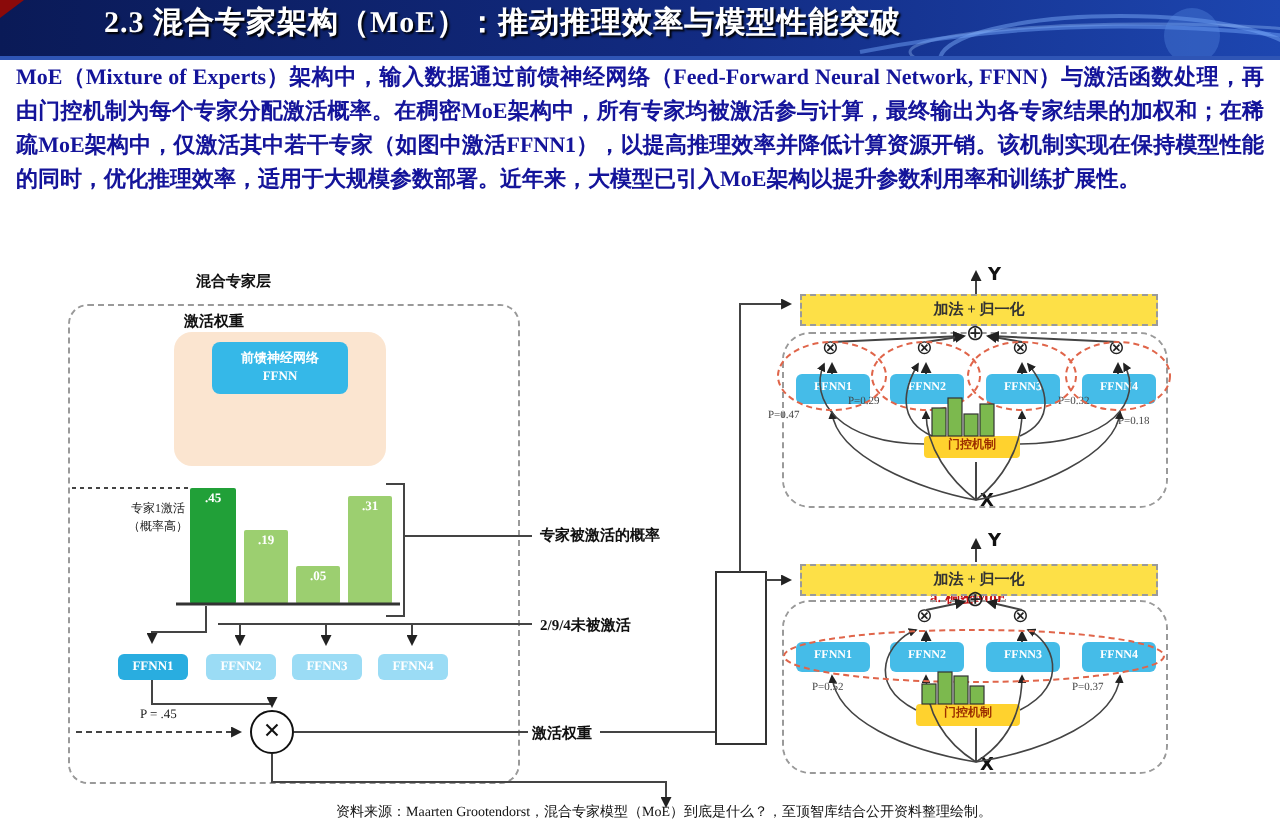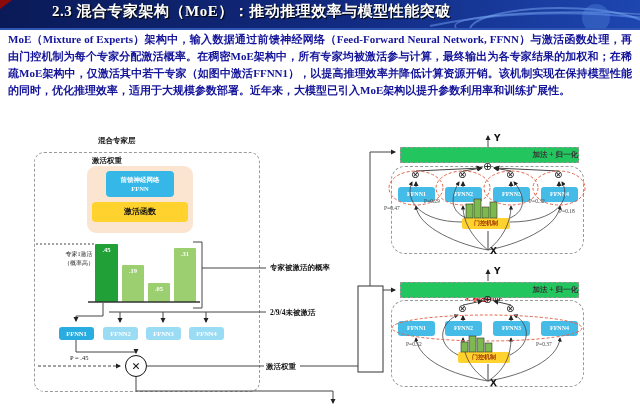--- a/index.html
+++ b/index.html
@@ -37,22 +37,22 @@
   .bar-light{background:#9ccf70;}
   .expert{position:absolute;height:13px;border-radius:3px;color:#fff;font-size:6.5px;
        font-weight:bold;text-align:center;line-height:13px;}
   .exp-dark{background:#29ade0;}
   .exp-light{background:#9bdcf5;}
   .exp-mid{background:#45bce8;height:15px;line-height:15px;font-size:6px;width:37px;}
   .mult-circle{position:absolute;width:22px;height:22px;border:1.7px solid #111;border-radius:50%;
        text-align:center;line-height:20px;font-size:15px;font-weight:bold;color:#111;
        box-sizing:border-box;background:#fff;}
   .op{position:absolute;font-size:10px;line-height:10px;color:#222;font-family:"DejaVu Sans",sans-serif;}
-  .addnorm{position:absolute;border:1px dashed #9a9a9a;text-align:right;font-size:7.5px;
-       font-weight:bold;color:#333;background:#22c55e;}
+  .addnorm{position:absolute;border:1px dashed #9a9a9a;text-align:center;font-size:7.5px;
+       font-weight:bold;color:#333;background:#fde047;}
   .gate{position:absolute;background:#ffd22e;border-radius:2px;text-align:center;
        font-size:6px;font-weight:bold;color:#9c2f00;}
   .xy{position:absolute;font-size:9px;font-weight:bold;color:#111;font-family:"DejaVu Sans",sans-serif;}
   .src{position:absolute;left:168px;top:401px;font-size:7px;color:#111;white-space:nowrap;}
   svg.overlay{position:absolute;left:0;top:0;pointer-events:none;}
 </style>
 </head>
 <body>
 
 <div class="stage">
@@ -73,21 +73,20 @@
 
   <div class="abs small-b" style="left:58px;top:136px;margin-left:40px;">混合专家层</div>
   <div class="abs dash-panel" style="left:34px;top:152px;width:224px;height:238px;"></div>
 
   <div class="abs small-b" style="left:92px;top:156px;">激活权重</div>
   <div class="abs router" style="left:87px;top:166px;width:106px;height:67px;"></div>
   <div class="abs ffnn-main" style="left:106px;top:171px;width:68px;height:26px;">
     <div>前馈神经网络</div>
     <div>FFNN</div>
   </div>
-  <div class="abs act-box" style="left:92px;top:202px;width:96px;height:20px;line-height:20px;">激活函数</div>
 
   <div>
     <div class="bar bar-dark" style="left:95px;top:244px;width:23px;height:58px;"><span>.45</span></div>
     <div class="bar bar-light" style="left:122px;top:265px;width:22px;height:37px;"><span>.19</span></div>
     <div class="bar bar-light" style="left:148px;top:283px;width:22px;height:19px;"><span>.05</span></div>
     <div class="bar bar-light" style="left:174px;top:248px;width:22px;height:54px;"><span>.31</span></div>
   </div>
   <div class="abs tiny" style="left:57px;top:250px;width:44px;text-align:center;">
     <div>专家1激活</div>
     <div>（概率高）</div>
@@ -140,20 +139,21 @@
   <div class="expert exp-mid" style="left:493px;top:321px;">FFNN3</div>
   <div class="expert exp-mid" style="left:541px;top:321px;">FFNN4</div>
 
   <div class="abs plabel" style="left:406px;top:341px;">P=0.52</div>
   <div class="abs plabel" style="left:536px;top:341px;">P=0.37</div>
 
   <div class="gate" style="left:458px;top:352px;width:52px;height:11px;line-height:11px;">门控机制</div>
   <div class="xy" style="left:490px;top:378px;">X</div>
   <div class="abs red-cap" style="left:463px;top:389px;">b. 稀疏MoE</div>
 
+  <div class="src">资料来源：Maarten Grootendorst，混合专家模型（MoE）到底是什么？，至顶智库结合公开资料整理绘制。</div>
 
   <svg class="overlay" width="640" height="413">
     <defs>
       <marker id="ah" viewBox="0 0 8 8" refX="6.5" refY="4" markerWidth="5.5" markerHeight="5.5" orient="auto-start-reverse">
         <path d="M0,0 L8,4 L0,8 z" fill="#222"></path>
       </marker>
     </defs>
     <g stroke="#444" stroke-width="1" fill="none">
 
       <line x1="36" y1="244" x2="94" y2="244" stroke-dasharray="2 2"></line>

